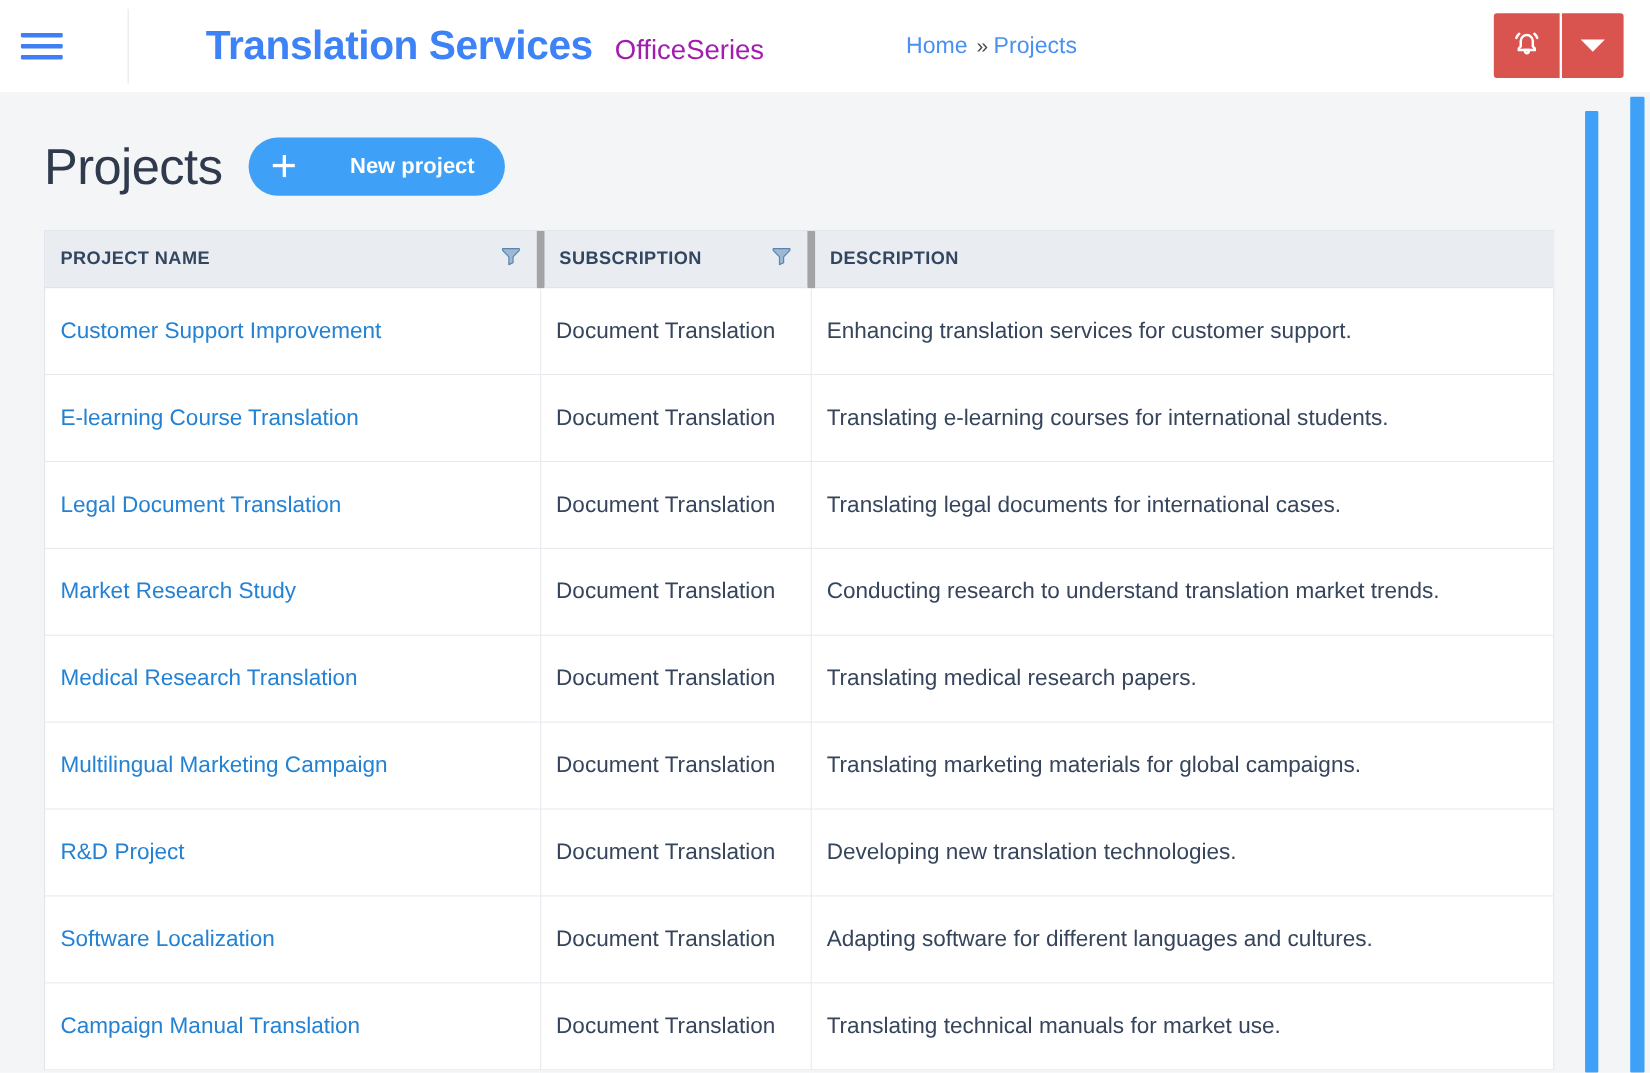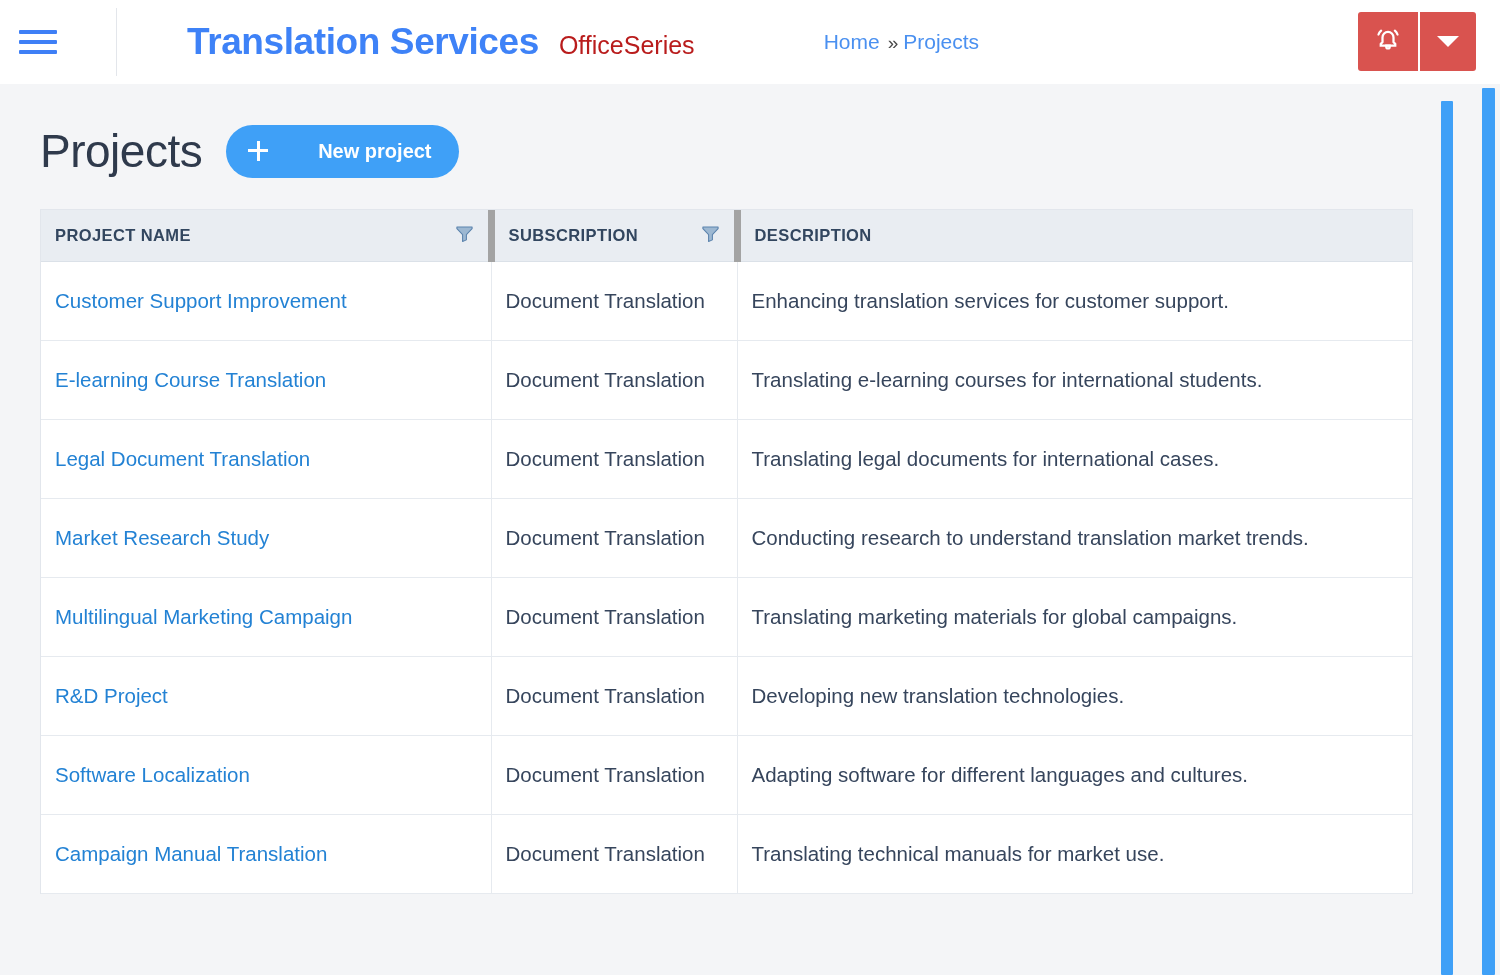--- a/index.html
+++ b/index.html
@@ -54,21 +54,21 @@
     white-space: nowrap;
   }
   .brand-title {
     font-size: 37px;
     font-weight: 700;
     color: #3e82f7;
     letter-spacing: -0.4px;
   }
   .brand-sub {
     font-size: 25px;
-    color: #b91c1c;
+    color: #a21caf;
     margin-left: 20px;
   }
 
   .breadcrumb {
     display: flex;
     align-items: baseline;
     margin-left: 89px;
     white-space: nowrap;
   }
   .crumb {
@@ -333,20 +333,25 @@
             <td><a class="proj-link">Legal Document Translation</a></td>
             <td>Document Translation</td>
             <td>Translating legal documents for international cases.</td>
           </tr>
           <tr>
             <td><a class="proj-link">Market Research Study</a></td>
             <td>Document Translation</td>
             <td>Conducting research to understand translation market trends.</td>
           </tr>
           <tr>
+            <td><a class="proj-link">Medical Research Translation</a></td>
+            <td>Document Translation</td>
+            <td>Translating medical research papers.</td>
+          </tr>
+          <tr>
             <td><a class="proj-link">Multilingual Marketing Campaign</a></td>
             <td>Document Translation</td>
             <td>Translating marketing materials for global campaigns.</td>
           </tr>
           <tr>
             <td><a class="proj-link">R&amp;D Project</a></td>
             <td>Document Translation</td>
             <td>Developing new translation technologies.</td>
           </tr>
           <tr>

